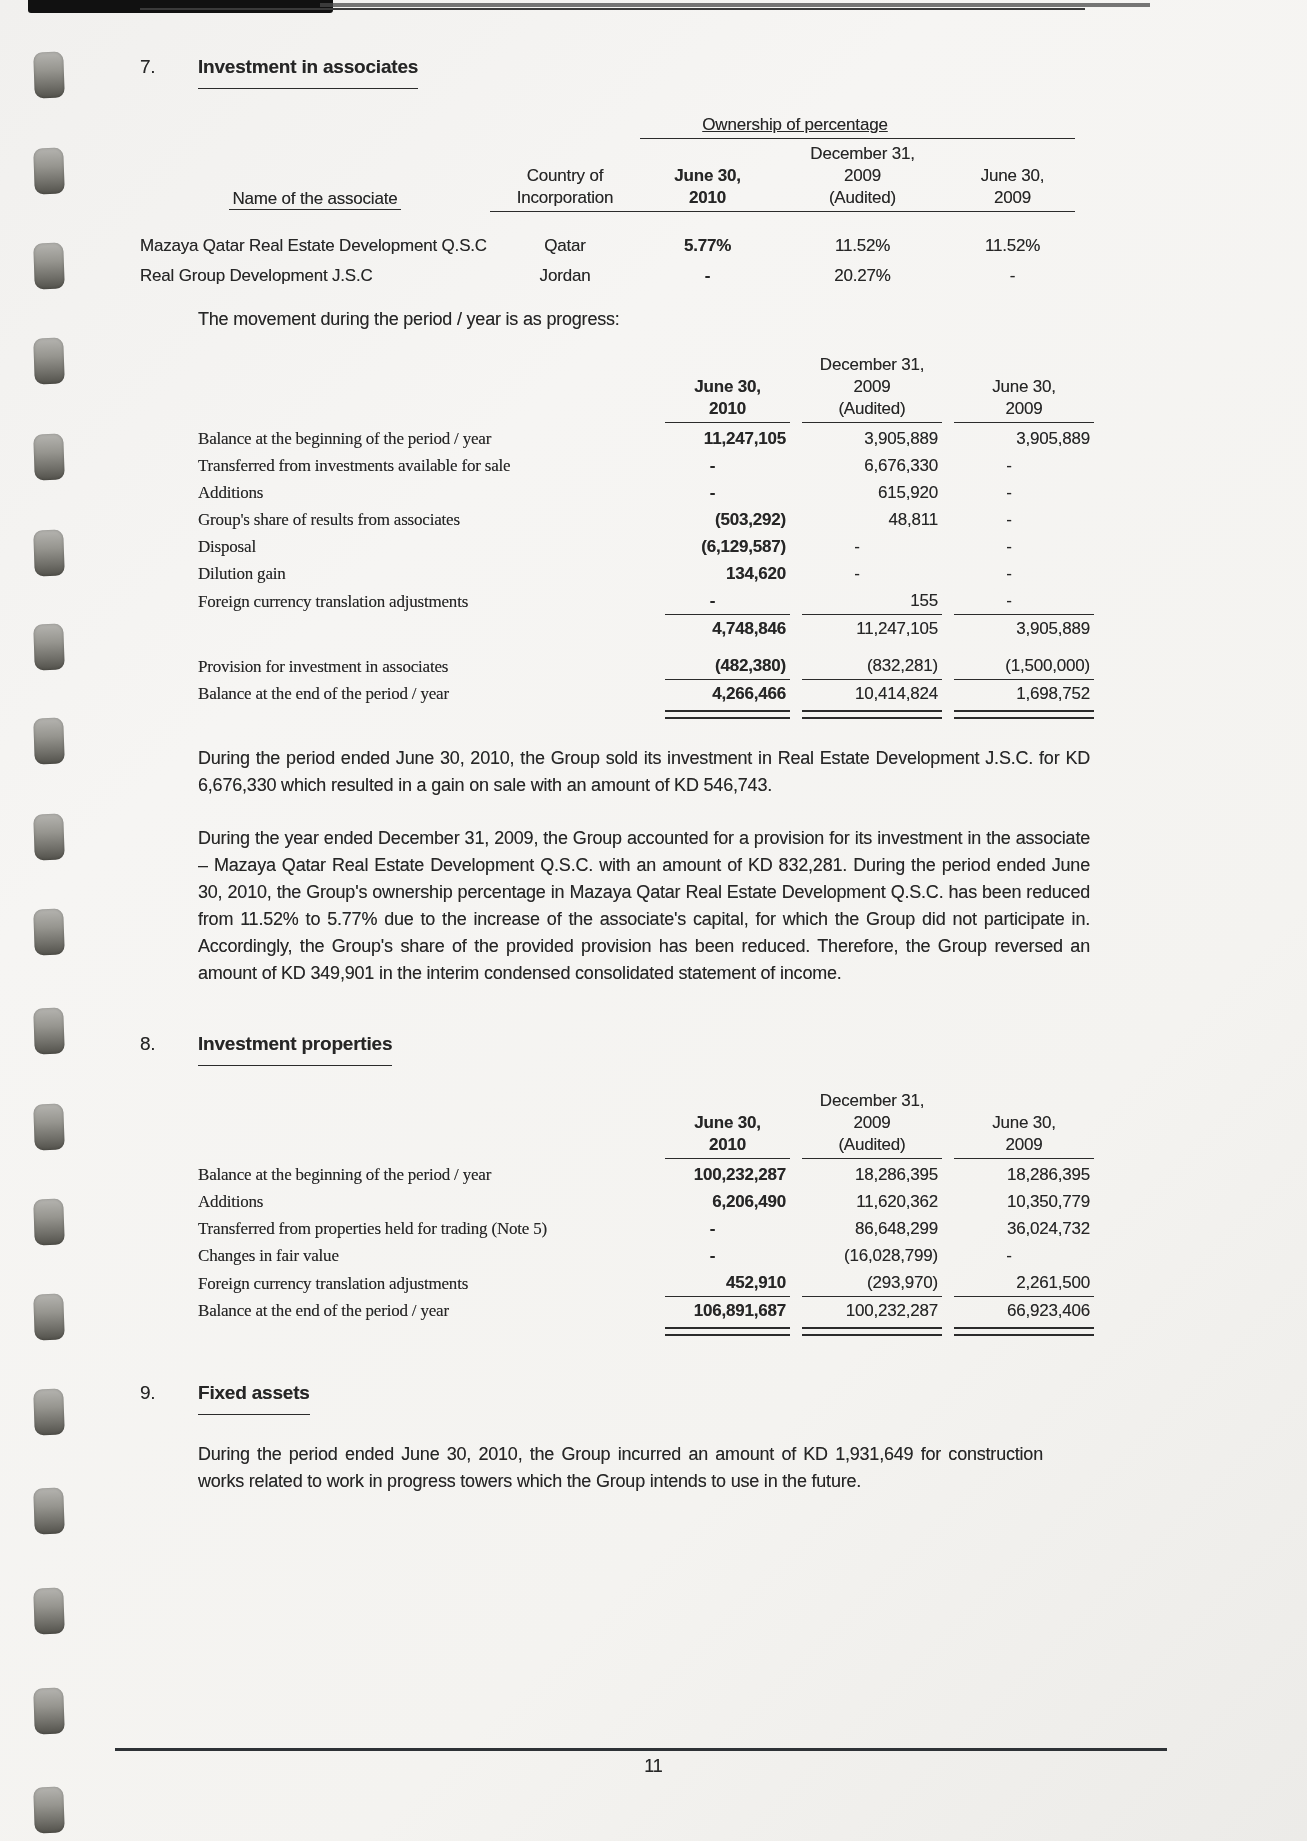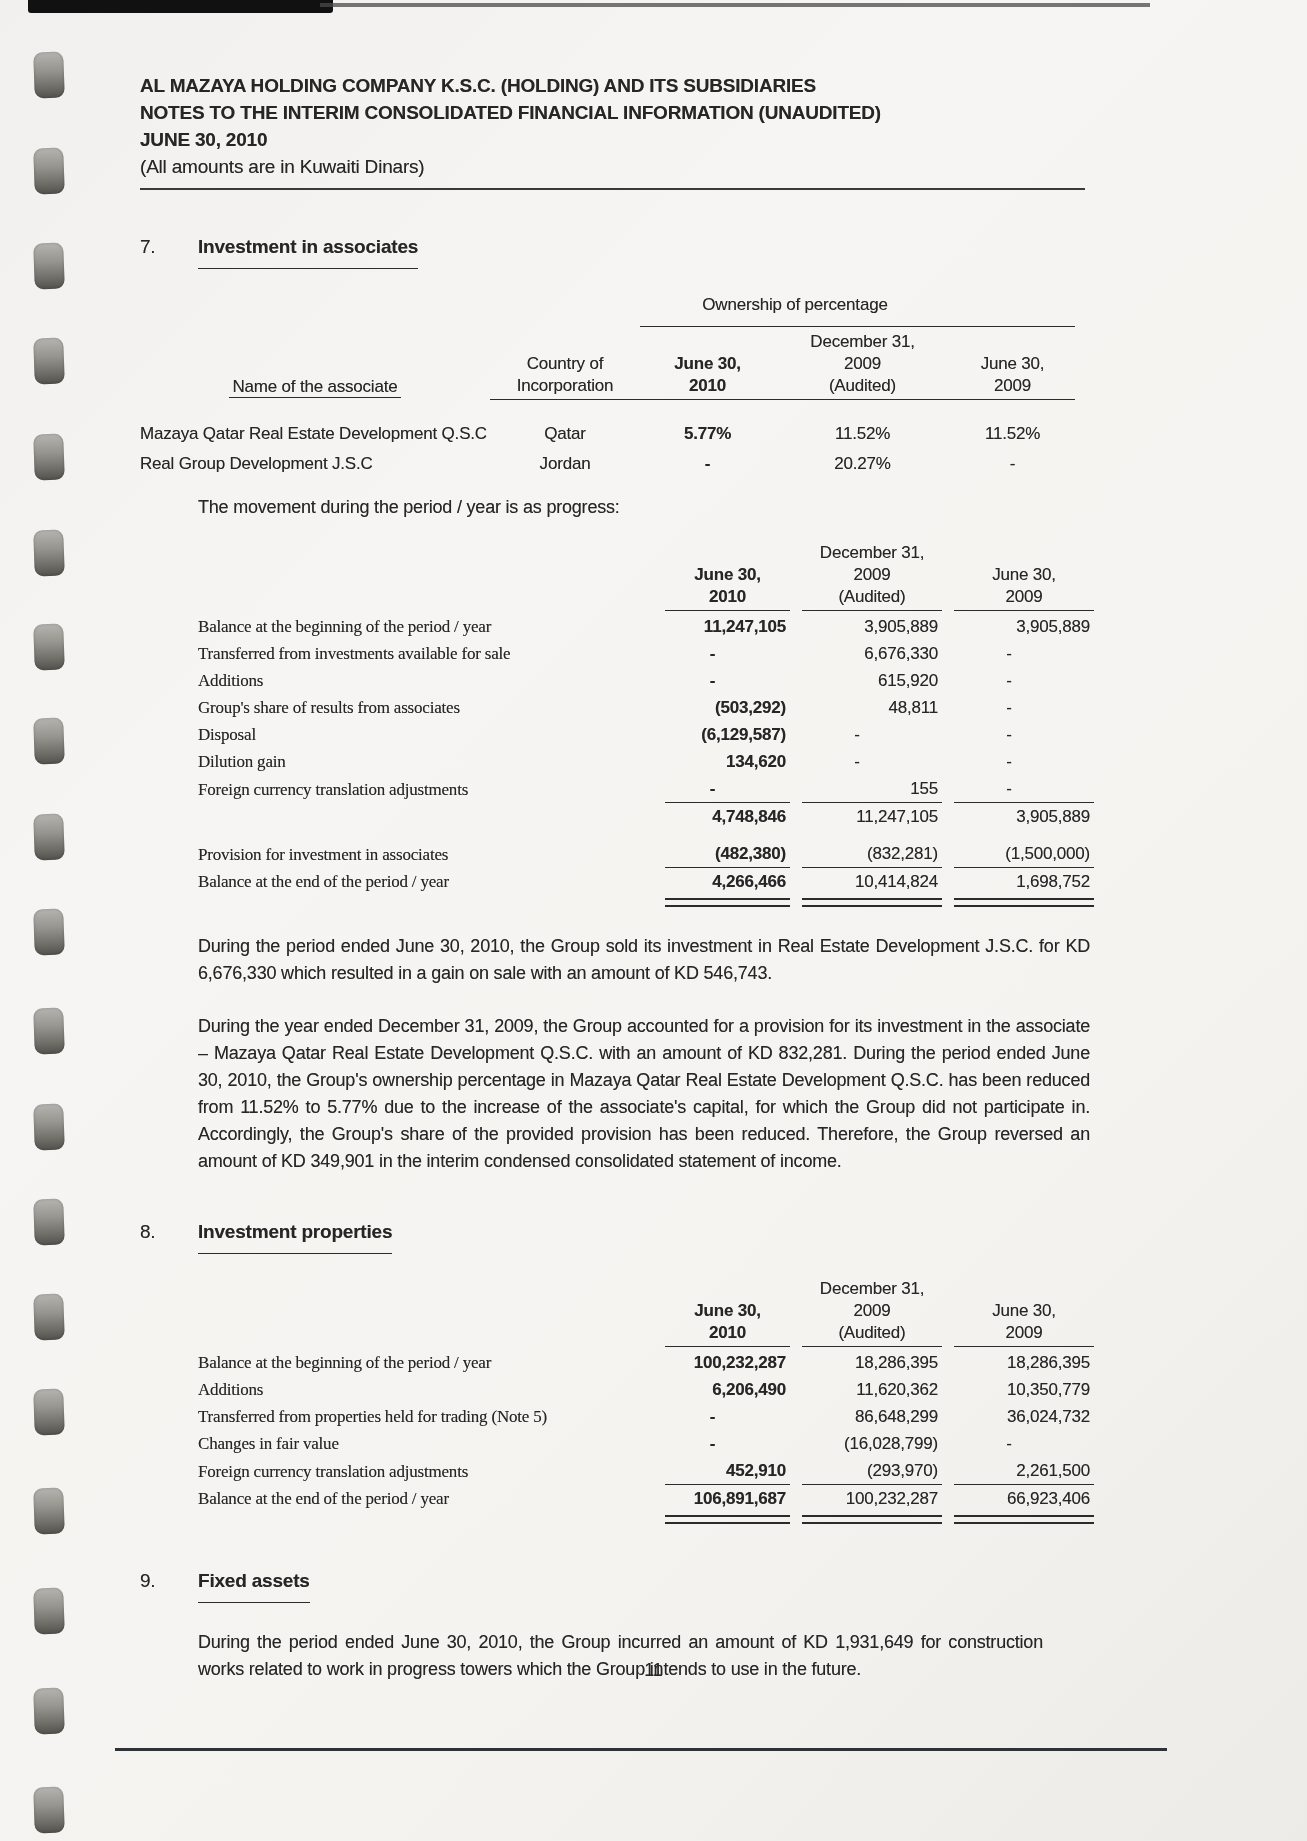--- a/index.html
+++ b/index.html
@@ -24,21 +24,21 @@
   .section{margin-top:46px;}
   .sec-head{display:flex;font-size:19px;}
   .sec-num{width:58px;}
   .sec-title{border-bottom:1.6px solid #2b2b2b;padding-bottom:10px;font-weight:bold;}
   .note-body{margin-left:58px;}
   .para{font-size:18px;line-height:27px;text-align:justify;margin-top:26px;width:892px;}
   .intro{font-size:18px;margin-top:18px;}
   
   .otable{margin-top:26px;font-size:17px;}
   .ogrid{display:grid;grid-template-columns:350px 150px 135px 175px 125px;align-items:end;}
-  .ospan-cell{grid-column:3 / 5;text-align:center;border-bottom:1.6px solid #2b2b2b;padding-bottom:11px;}
+  .ospan-cell{grid-column:3 / 5;text-align:center;border-bottom:1.6px solid #2b2b2b;padding-bottom:3px;text-decoration:underline;}
   .ospan-right{grid-column:5 / 6;border-bottom:1.6px solid #2b2b2b;height:100%;}
   .ohead{text-align:center;border-bottom:1.6px solid #2b2b2b;padding-bottom:2px;line-height:22px;}
   .ohead-name{text-align:center;padding-bottom:2px;line-height:22px;border-bottom:0;}
   .ohead-name span{border-bottom:1.6px solid #2b2b2b;padding:0 4px 1px 4px;}
   .ocell{text-align:center;line-height:30px;}
   .oname{text-align:left;line-height:30px;}
   .bold{font-weight:bold;}
   
   .mtable{margin-top:24px;font-size:17px;}
   .trow{display:grid;grid-template-columns:455px 125px 140px 140px;column-gap:12px;align-items:end;}
@@ -47,21 +47,21 @@
   .num{text-align:right;line-height:27px;padding-right:4px;}
   .num.c1{font-weight:bold;}
   .num.dash{text-align:center;padding-right:30px;}
   .hcell{text-align:center;line-height:22px;border-bottom:1.6px solid #2b2b2b;padding-bottom:2px;}
   .u{border-bottom:1.8px solid #2b2b2b;}
   .rulerow{margin-top:1px;}
   .dbl{border-top:2px solid #2b2b2b;border-bottom:2px solid #2b2b2b;height:5px;margin-top:2px;}
   .gap-top{margin-top:10px;}
   
   .footer-rule{position:absolute;left:115px;top:1748px;width:1052px;height:3px;background:#2e3236;}
-  .page-num{position:absolute;left:0;top:1660px;width:1307px;text-align:center;font-size:18px;}
+  .page-num{position:absolute;left:0;top:1756px;width:1307px;text-align:center;font-size:18px;}
 </style>
 </head>
 <body>
 
 <div class="scan-topbar"></div>
 <div class="scan-topline"></div>
 <div>
   <div class="hole" style="top:52px"></div>
   <div class="hole" style="top:148px"></div>
   <div class="hole" style="top:243px"></div>
@@ -78,26 +78,20 @@
   <div class="hole" style="top:1294px"></div>
   <div class="hole" style="top:1389px"></div>
   <div class="hole" style="top:1488px"></div>
   <div class="hole" style="top:1588px"></div>
   <div class="hole" style="top:1688px"></div>
   <div class="hole" style="top:1787px"></div>
 </div>
 
 <div class="content">
 
-  <div class="rheader">
-    <div>AL MAZAYA HOLDING COMPANY K.S.C. (HOLDING) AND ITS SUBSIDIARIES</div>
-    <div>NOTES TO THE INTERIM CONSOLIDATED FINANCIAL INFORMATION (UNAUDITED)</div>
-    <div>JUNE 30, 2010</div>
-    <div class="plain">(All amounts are in Kuwaiti Dinars)</div>
-  </div>
   <hr class="header-rule">
 
   <div class="section">
     <div class="sec-head">
       <span class="sec-num">7.</span>
       <span class="sec-title">Investment in associates</span>
     </div>
 
     <div class="note-body">
 

